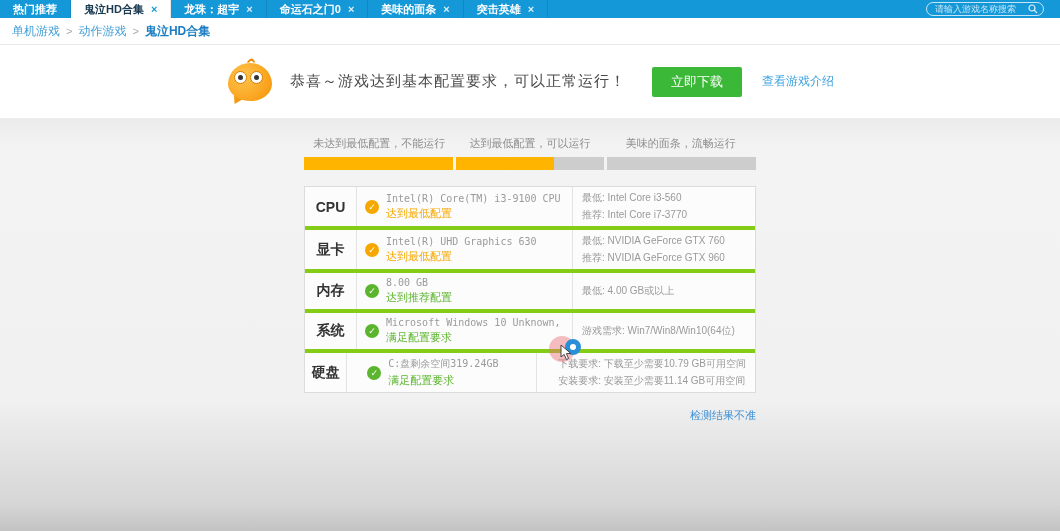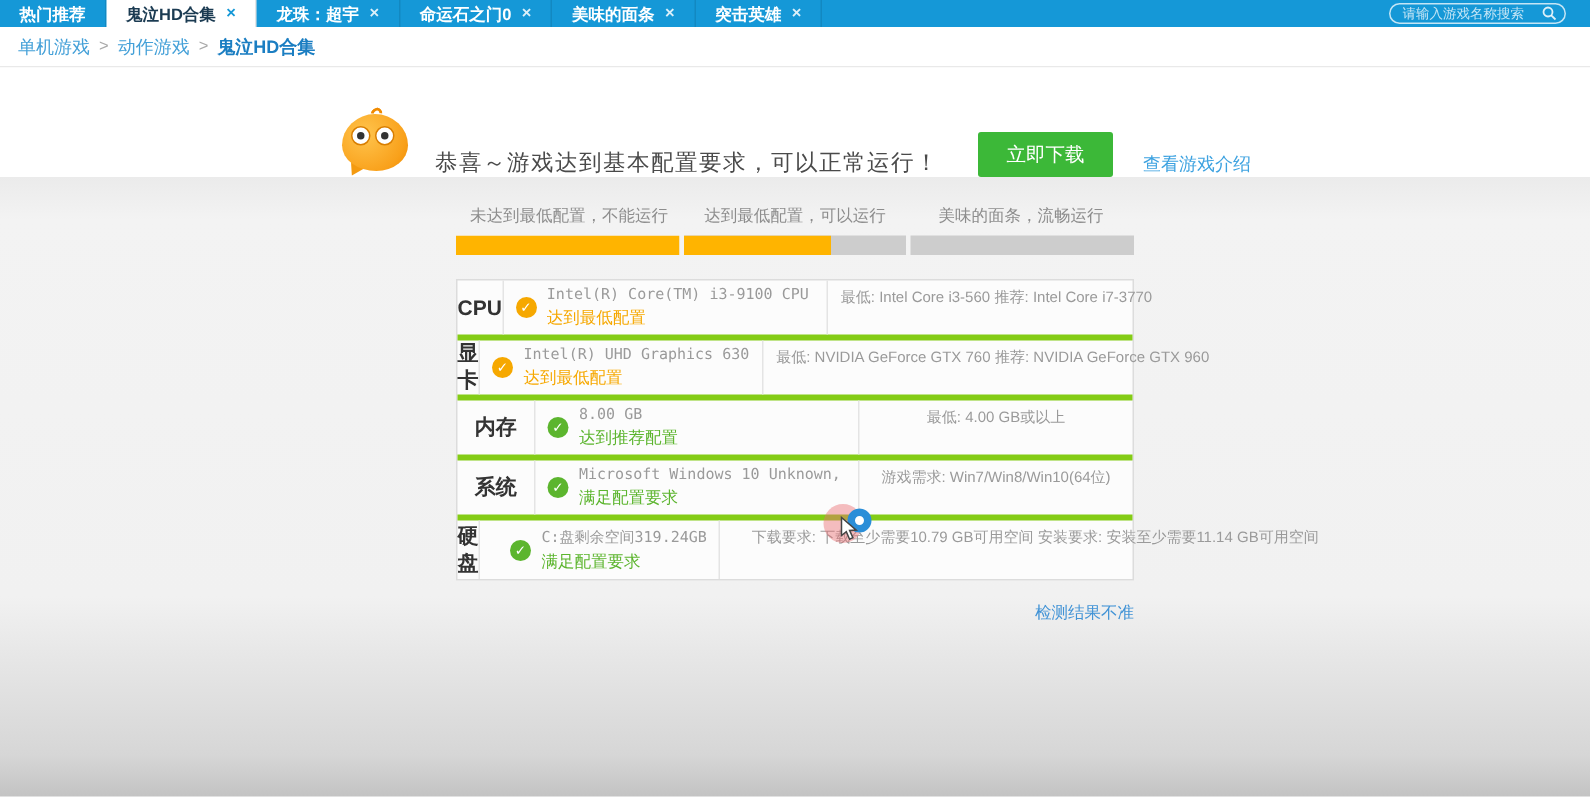--- a/index.html
+++ b/index.html
@@ -22,21 +22,21 @@
   .search-svg { width:10px; height:10px; }
 
   
   .crumbbar { height:27px; background:#fff; border-bottom:1px solid #e9e9e9;
               display:flex; align-items:center; padding:0 12px; font-size:12px; }
   .crumb { color:#44a0d8; cursor:pointer; }
   .crumb.current { color:#1b7ec2; font-weight:bold; cursor:default; }
   .crumb-sep { color:#aaa; margin:0 6px; font-size:11px; }
 
   
-  .hero { height:73px; background:#fff; display:flex; align-items:flex-end; justify-content:center; }
+  .hero { height:73px; background:#fff; display:flex; align-items:center; justify-content:center; }
   .mascot { position:relative; width:48px; height:46px; margin-right:16px; }
   .mascot .bubble { position:absolute; left:2px; top:4px; width:44px; height:38px;
                     background:radial-gradient(circle at 35% 35%, #ffc44d, #f9a11b 70%, #f08a00);
                     border-radius:50% 50% 48% 52% / 55% 55% 45% 45%; }
   .mascot .tail { position:absolute; left:6px; bottom:0; width:0; height:0;
                   border-left:4px solid transparent; border-right:9px solid transparent;
                   border-top:10px solid #f49a10; transform:rotate(18deg); }
   .mascot .curl { position:absolute; left:21px; top:0; width:8px; height:7px;
                   border:2px solid #f08a00; border-radius:50%; border-bottom-color:transparent; border-left-color:transparent; transform:rotate(-40deg); }
   .mascot .eye { position:absolute; top:12px; width:13px; height:13px; background:#fff;
@@ -73,21 +73,21 @@
   .check { width:14px; height:14px; border-radius:50%; color:#fff; font-size:9px; line-height:14px;
            text-align:center; flex:0 0 14px; }
   .check.orange { background:#f6a800; }
   .check.green  { background:#5cb52e; }
   .main-lines { display:flex; flex-direction:column; gap:2px; min-width:0; }
   .hw-value { font-family:"DejaVu Sans Mono","Liberation Mono",monospace; font-size:10px;
               color:#9a9a9a; white-space:nowrap; overflow:hidden; }
   .hw-status { font-size:11px; }
   .hw-status.orange { color:#f6a800; }
   .hw-status.green  { color:#5cb52e; }
-  .cell-spec { flex:1; padding:4px 9px; display:flex; justify-content:center;
+  .cell-spec { flex:1; padding:4px 9px; display:flex; flex-direction:column; justify-content:center;
                gap:3px; font-size:10px; color:#9a9a9a; white-space:nowrap; }
   .cell-spec span:empty { display:none; }
 
   .footer-link-row { width:452px; margin:12px auto 0; text-align:right; }
   .footer-link { font-size:11px; color:#4193d6; cursor:pointer; text-decoration:none; }
 
   
   .cursor-layer { position:absolute; left:0; top:0; width:100%; height:100%; pointer-events:none; }
   .click-halo { position:absolute; left:549px; top:336px; width:26px; height:26px; border-radius:50%;
                 background:rgba(235,110,115,0.45); }

